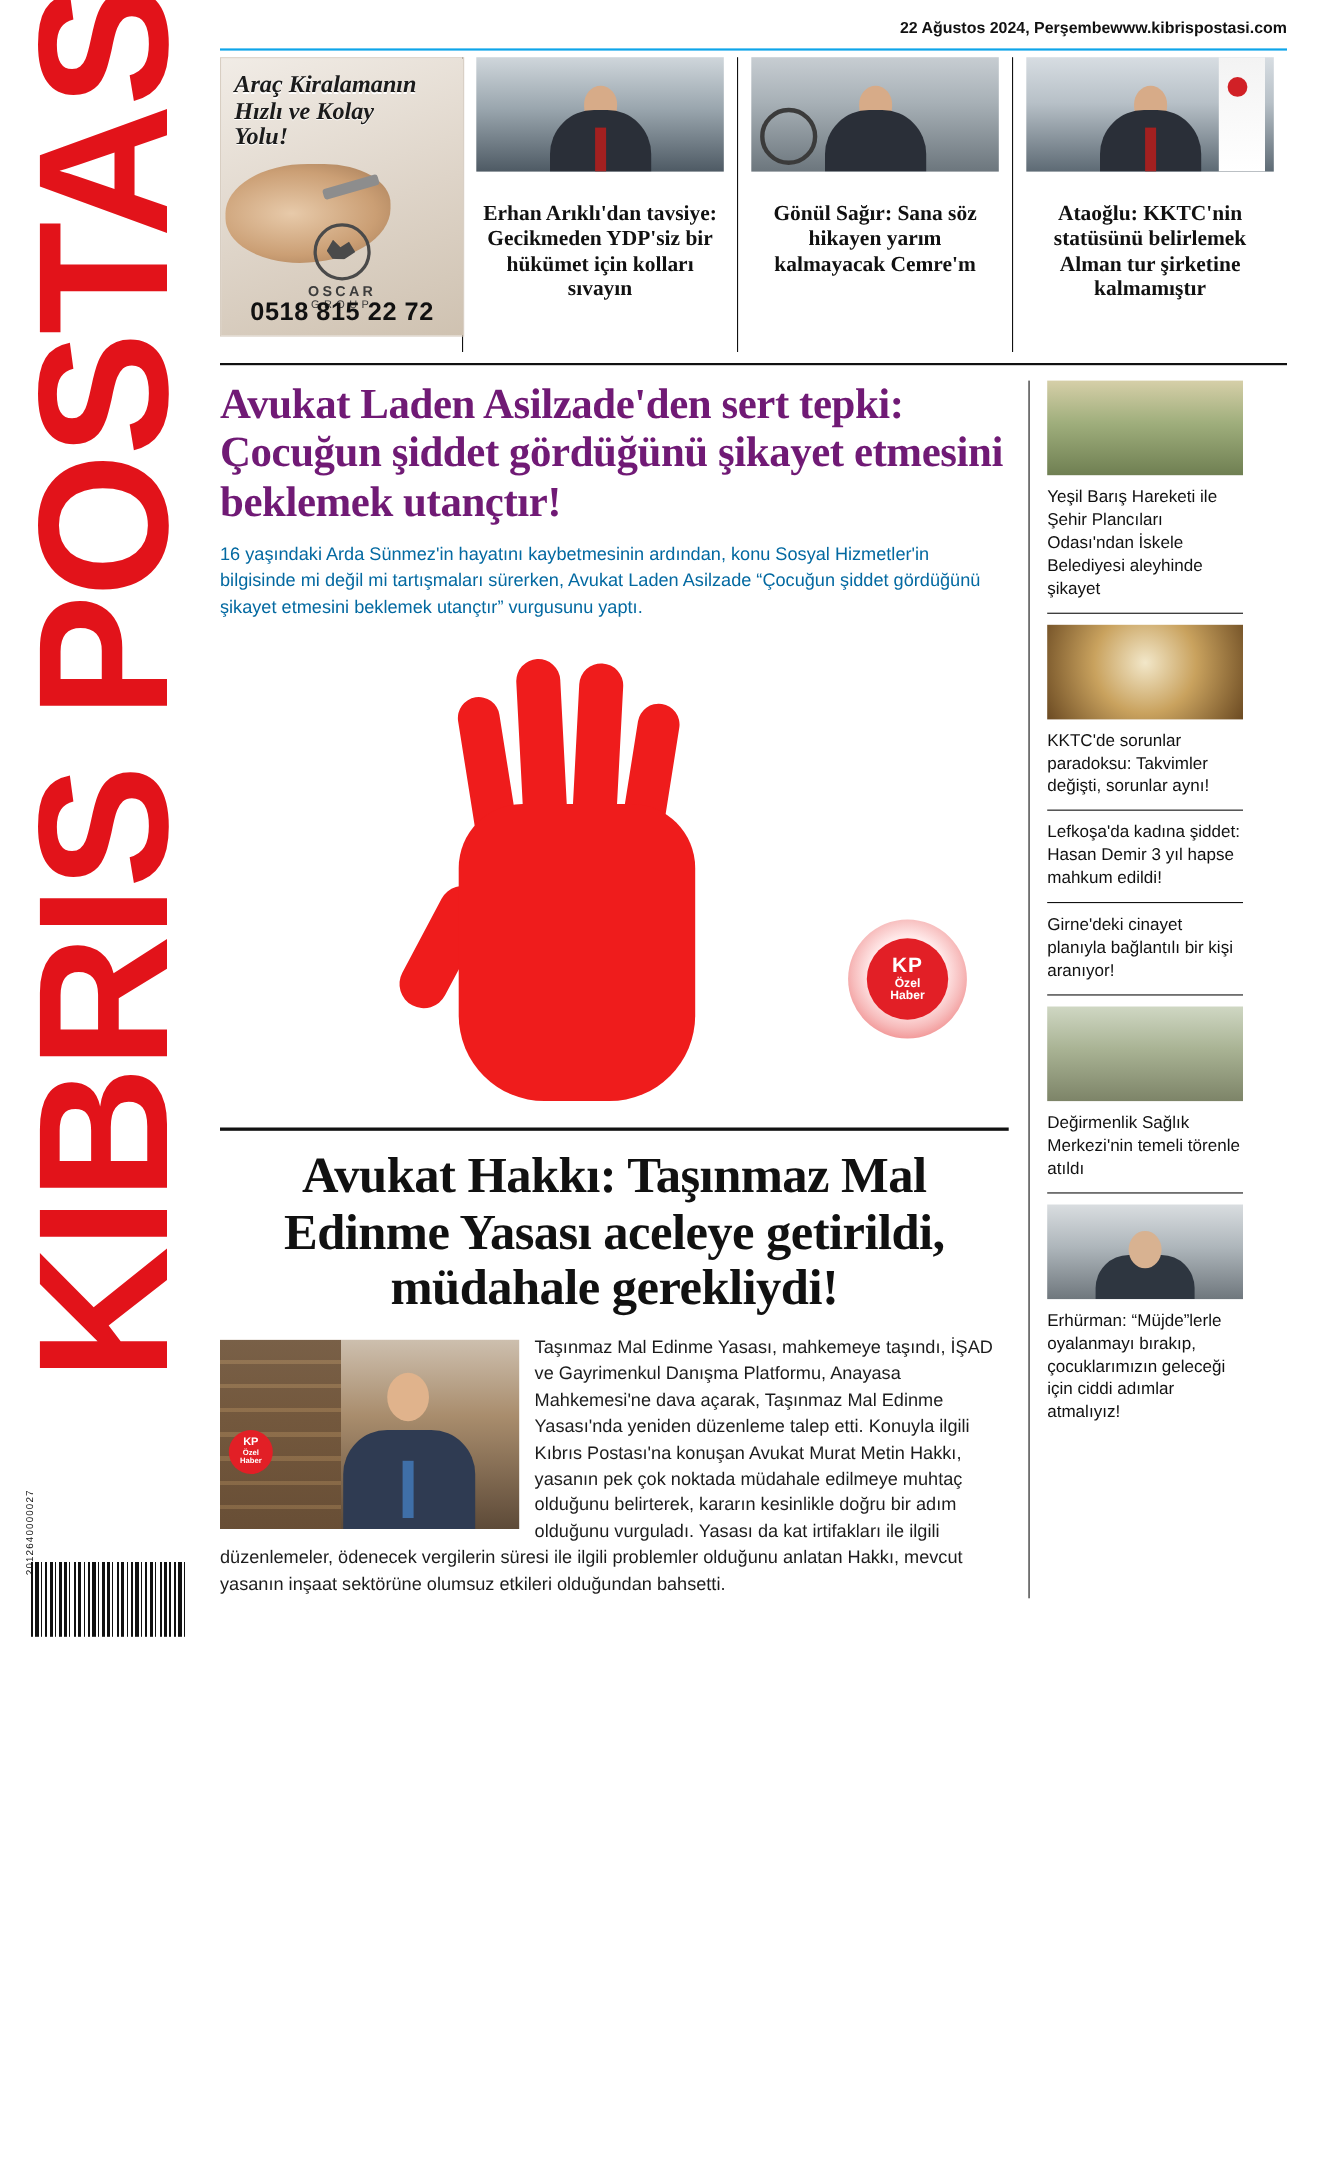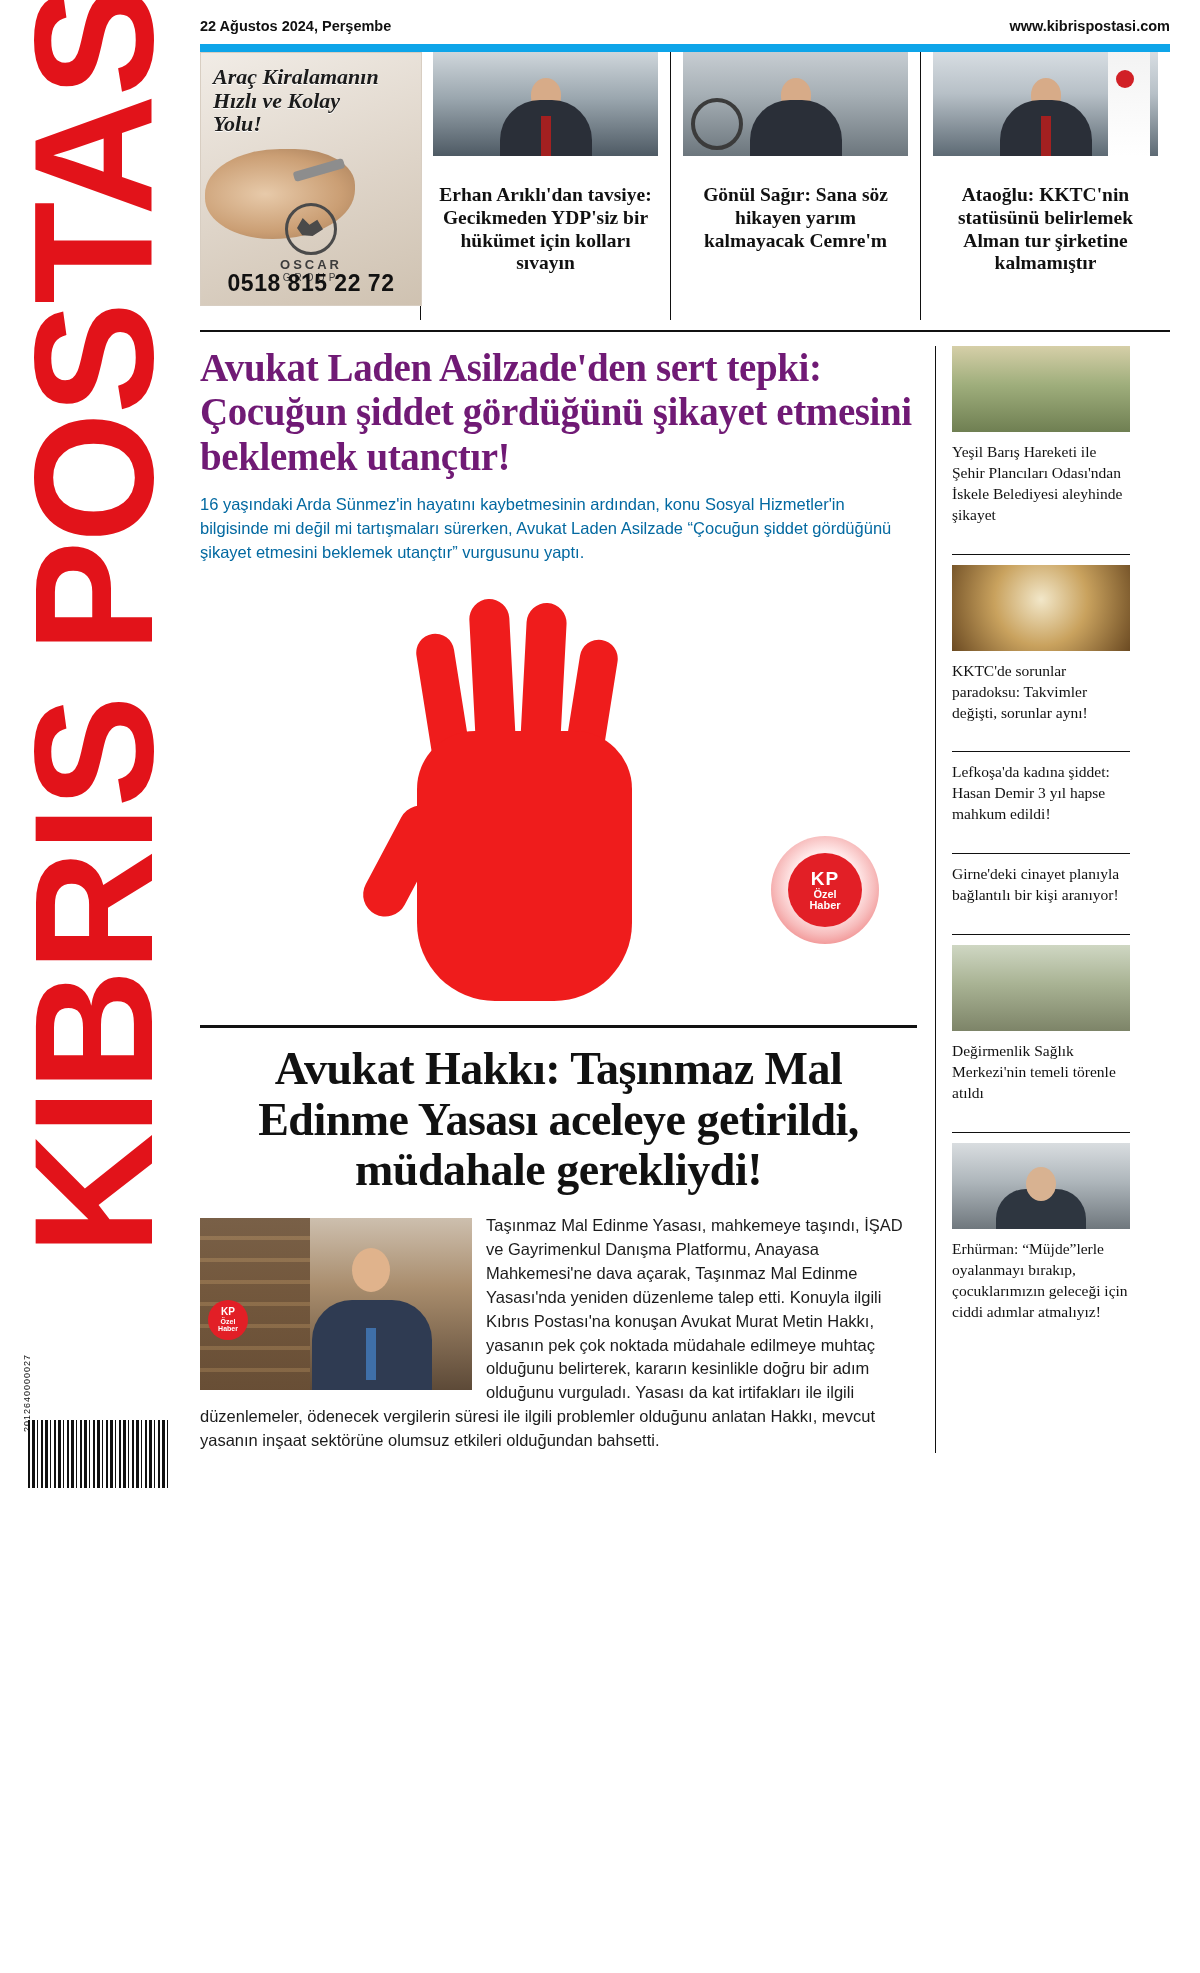--- a/index.html
+++ b/index.html
@@ -71,24 +71,24 @@
     white-space: nowrap;
   }
 
   
   .topbar {
     position: absolute;
     left: 200px;
     top: 18px;
     width: 970px;
     height: 26px;
-    border-bottom: 8px solid #0ea5e9;
+    border-bottom: 2px solid #0ea5e9;
     display: flex;
     align-items: flex-start;
-    justify-content: space-between;
+    justify-content: flex-end;
     font-size: 14.5px;
     font-weight: bold;
     color: #111;
   }
   .topbar .site {
     font-weight: bold;
   }
 
   
   .teasers {
@@ -420,25 +420,25 @@
   .rc-photo.p-man { background: linear-gradient(180deg,#d9dde0 0%, #aeb6bb 45%, #6f777d 100%); position: relative; }
   .rc-photo.p-man:after {
     content:""; position:absolute; left:50%; top:24px; width:30px; height:34px;
     margin-left:-15px; border-radius:50%; background:#d8b291;
   }
   .rc-photo.p-man:before {
     content:""; position:absolute; left:50%; bottom:0; width:90px; height:40px;
     margin-left:-45px; border-radius:30px 30px 0 0; background:#2e3640;
   }
   .rc-item {
-    font-family: Liberation Serif, serif;
+    font-family: Liberation Sans, sans-serif;
     font-size: 15.5px;
     line-height: 1.35;
     color: #111;
-    padding-bottom: 28px;
+    padding-bottom: 10px;
     margin-bottom: 10px;
   }
   .rc-item.divided { border-bottom: 1px solid #111; }
   .rc-item.last { border-bottom: none; }
 </style>
 </head>
 <body>
 
 <div class="page">
 

